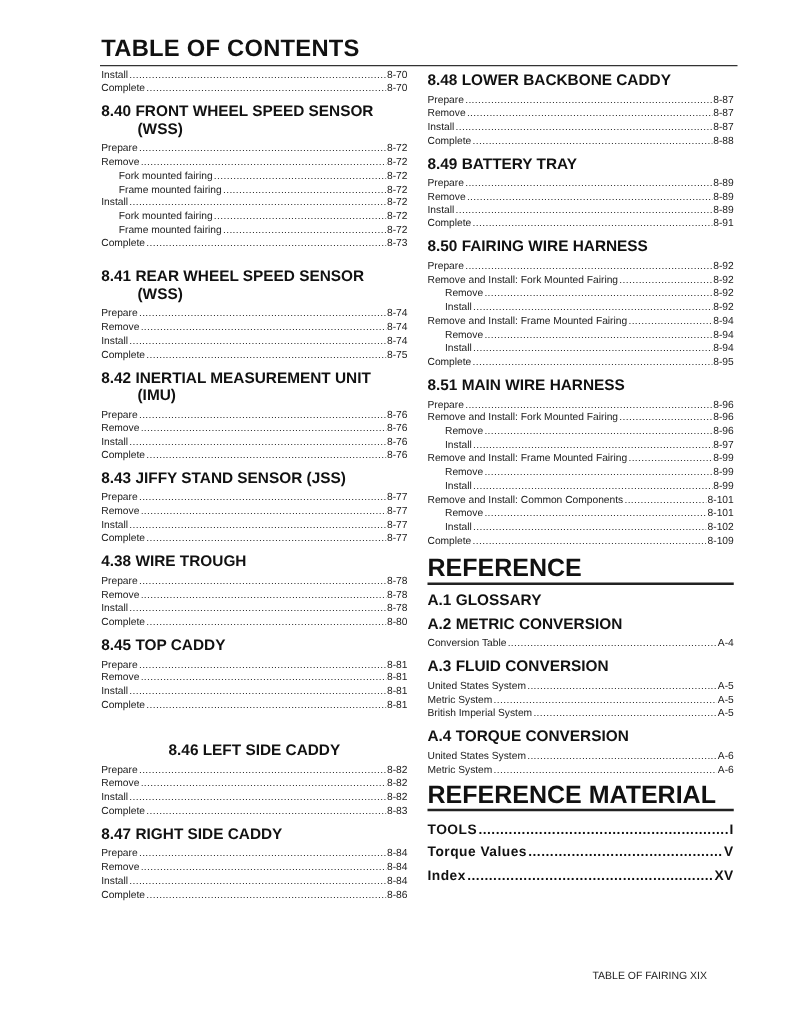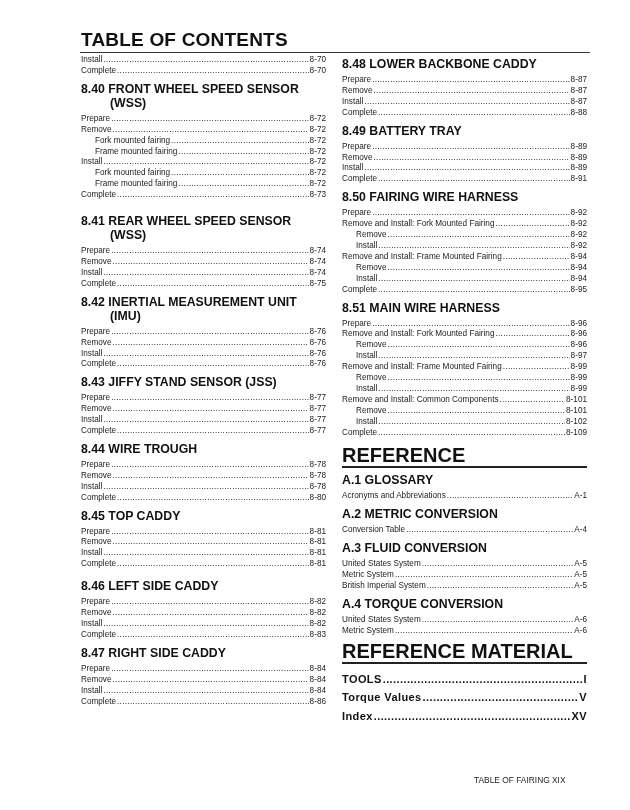--- a/index.html
+++ b/index.html
@@ -164,21 +164,21 @@
           <span class="pg">8-77</span>
         </li>
         <li class="entry">
           <span class="lbl">Complete</span>
           <span class="dots"></span>
           <span class="pg">8-77</span>
         </li>
       </ul>
     </div>
     <div style="margin-top: 5px;">
-      <h2 class="sec-title"><span class="num">8.44</span> <span>WIRE TROUGH</span></h2>
+      <h2 class="sec-title"><span class="num">4.38</span> <span>WIRE TROUGH</span></h2>
       <ul class="entries" style="margin-top: 4px;">
         <li class="entry">
           <span class="lbl">Prepare</span>
           <span class="dots"></span>
           <span class="pg">8-78</span>
         </li>
         <li class="entry">
           <span class="lbl">Remove</span>
           <span class="dots"></span>
           <span class="pg">8-78</span>
@@ -213,21 +213,21 @@
           <span class="dots"></span>
           <span class="pg">8-81</span>
         </li>
         <li class="entry">
           <span class="lbl">Complete</span>
           <span class="dots"></span>
           <span class="pg">8-81</span>
         </li>
       </ul>
     </div>
-    <div style="margin-top: 9px;">
+    <div style="margin-top: 23px; text-align: center;">
       <h2 class="sec-title"><span class="num">8.46</span> <span>LEFT SIDE CADDY</span></h2>
       <ul class="entries" style="margin-top: 4px;">
         <li class="entry">
           <span class="lbl">Prepare</span>
           <span class="dots"></span>
           <span class="pg">8-82</span>
         </li>
         <li class="entry">
           <span class="lbl">Remove</span>
           <span class="dots"></span>
@@ -424,27 +424,20 @@
           <span class="lbl">Complete</span>
           <span class="dots"></span>
           <span class="pg">8-109</span>
         </li>
       </ul>
     </div>
     <h2 class="chapter" style="margin-top: 9px;">REFERENCE</h2>
     <div class="chapter-rule"></div>
     <div style="margin-top: 5px;">
       <h2 class="sec-title"><span class="num">A.1</span> <span>GLOSSARY</span></h2>
-      <ul class="entries" style="margin-top: 4px;">
-        <li class="entry">
-          <span class="lbl">Acronyms and Abbreviations</span>
-          <span class="dots"></span>
-          <span class="pg">A-1</span>
-        </li>
-      </ul>
     </div>
     <div style="margin-top: 5px;">
       <h2 class="sec-title"><span class="num">A.2</span> <span>METRIC CONVERSION</span></h2>
       <ul class="entries" style="margin-top: 4px;">
         <li class="entry">
           <span class="lbl">Conversion Table</span>
           <span class="dots"></span>
           <span class="pg">A-4</span>
         </li>
       </ul>

